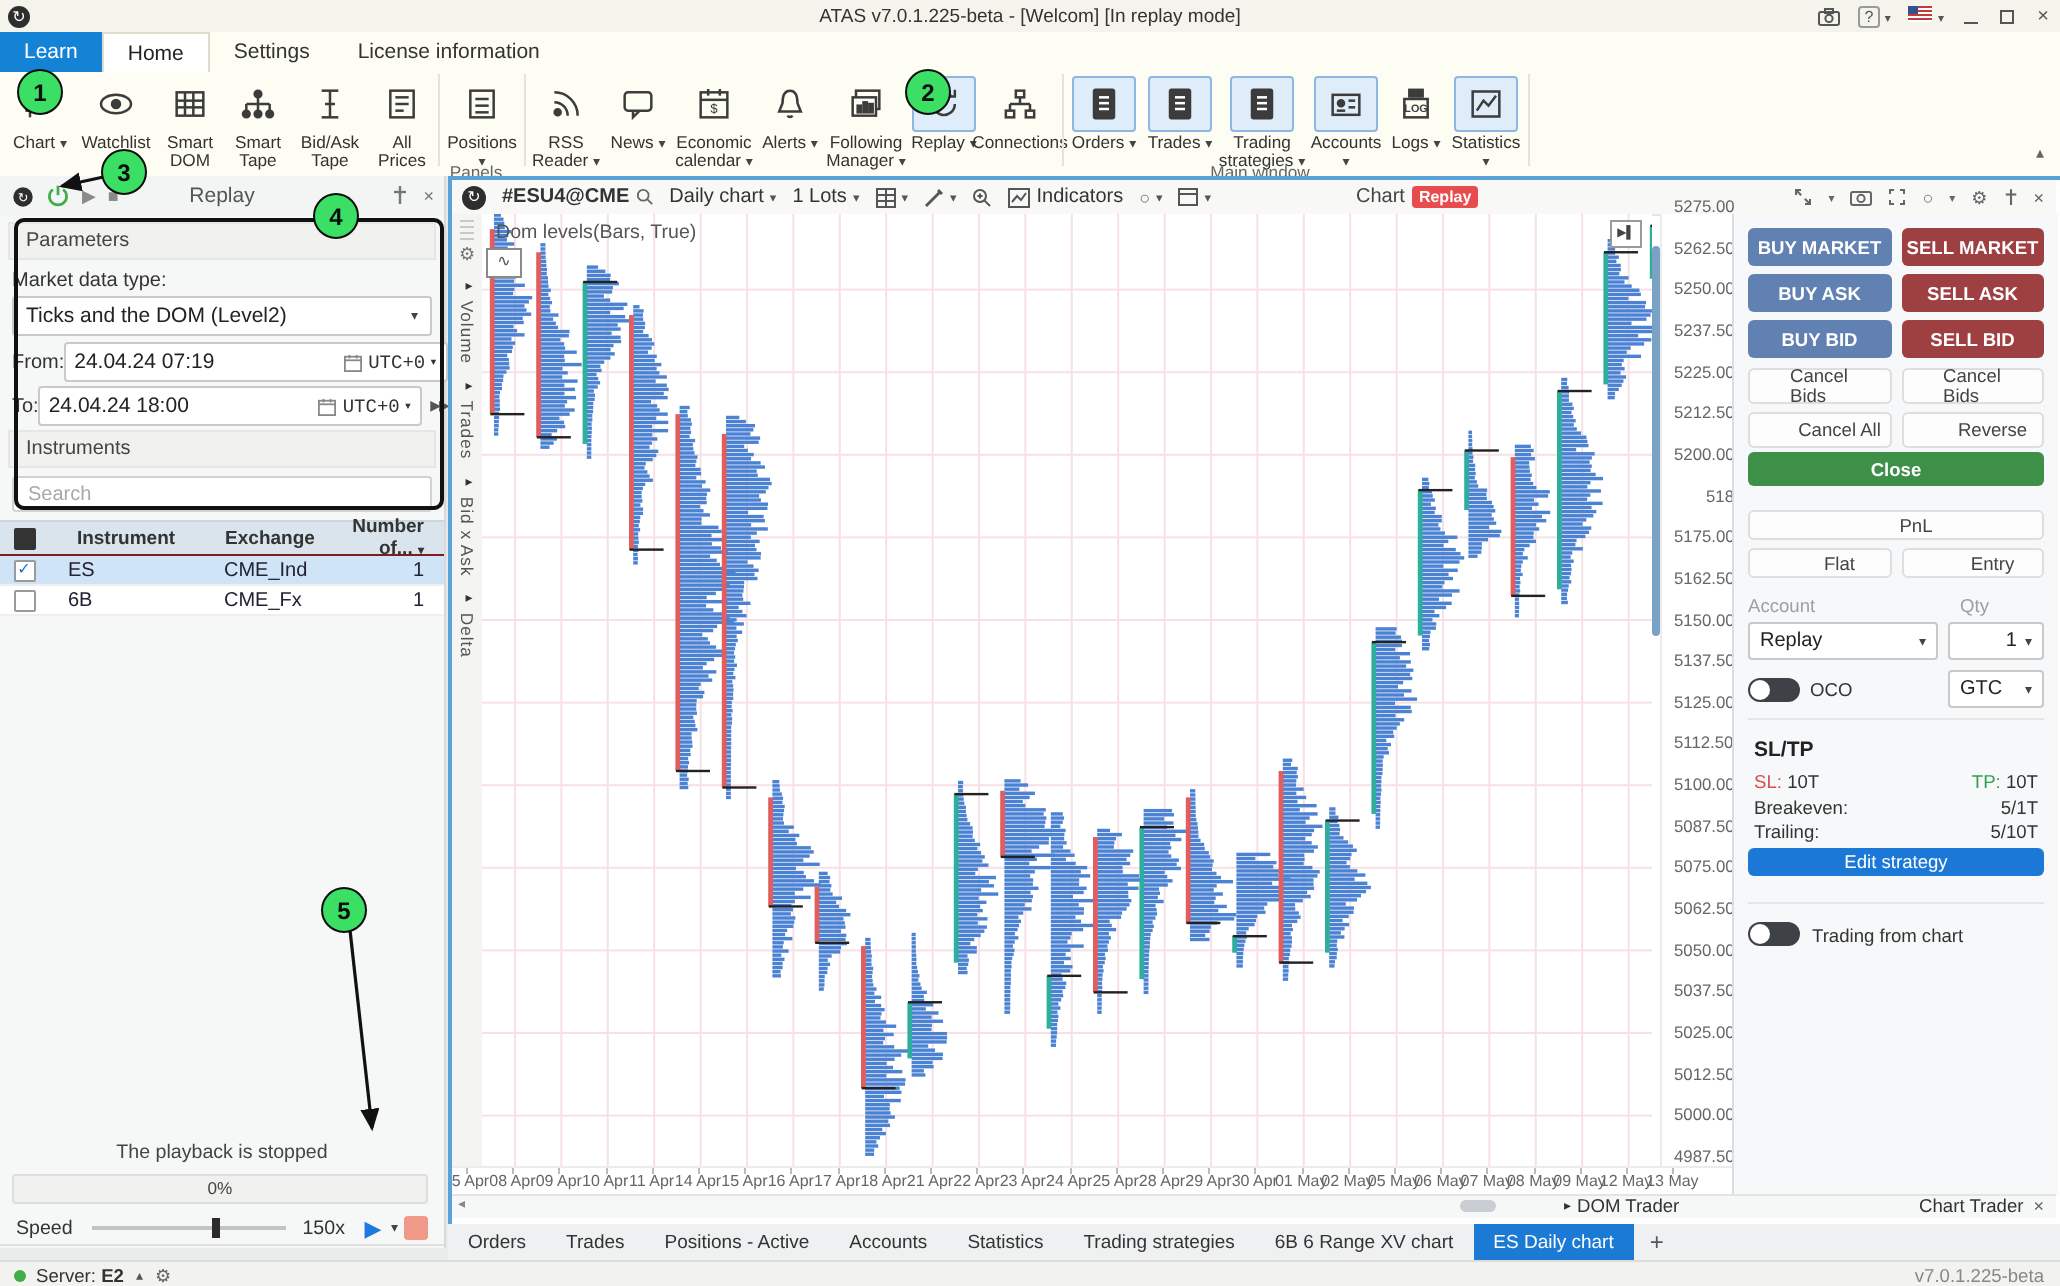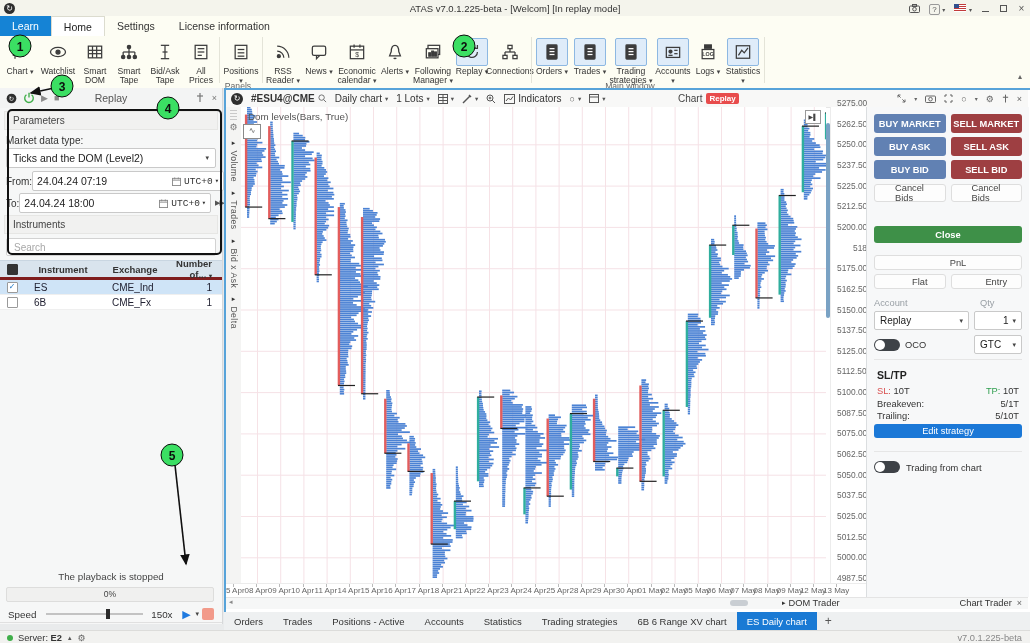--- a/index.html
+++ b/index.html
@@ -56,21 +56,21 @@
   .dtrow .lbl{width:30px;color:#333;font-size:10px;}
   .dtfield{flex:1;height:18px;background:#fff;border:1px solid #c9c9c9;border-radius:2px;display:flex;align-items:center;padding:0 4px;}
   .dtfield input{border:none;outline:none;flex:1;font:10.5px "Liberation Sans",sans-serif;color:#222;background:transparent;padding:0;min-width:10px;}
   .tzbox{font-size:9.5px;color:#333;display:flex;align-items:center;gap:2px;margin-left:3px;white-space:nowrap;font-family:Liberation Mono, monospace;}
   .tzbox .caret{font-size:7px;}
   .skip{font-size:7px;color:#555;letter-spacing:-1px;margin-left:4px;white-space:nowrap;}
   #rp-search{margin:4px 6px 0 6px;height:16px;border:1px solid #d2d2d2;background:#fff;border-radius:2px;display:flex;align-items:center;padding:0 5px;}
   #rp-search input{border:none;outline:none;width:100%;font:10px "Liberation Sans",sans-serif;color:#444;background:transparent;}
   #rp-search input::placeholder{color:#a8a8a8;}
   #insttable{margin:4px 0 0 0;font-size:10px;}
-  .throw{display:flex;align-items:center;height:16px;background:#d9e4ed;color:#333;font-weight:bold;font-size:9.5px;border-top:1px solid #c9d6e1;border-bottom:3px solid #7f1d1d;}
+  .throw{display:flex;align-items:center;height:16px;background:#d9e4ed;color:#333;font-weight:bold;font-size:9.5px;border-top:1px solid #c9d6e1;border-bottom:1px solid #7f1d1d;}
   .irow{display:flex;align-items:center;height:14px;border-bottom:1px solid #efefef;background:#fff;color:#223;}
   .irow.sel{background:#cfe4f7;}
   .c-chk{width:24px;display:flex;justify-content:center;}
   .c-ins{width:78px;padding-left:10px;}
   .c-exc{width:66px;}
   .c-num{flex:1;text-align:right;padding-right:10px;}
   .chk{width:9px;height:9px;border:1px solid #9a9a9a;background:#fff;border-radius:1px;font-size:8px;line-height:8px;text-align:center;color:#1a73c4;}
   .hdrchk{background:#333;border-color:#333;}
   #rp-status{position:absolute;left:0;width:222px;top:483px;text-align:center;color:#444;font-size:9.8px;}
   #rp-progress{position:absolute;left:6px;right:8px;top:499px;height:13px;background:#f0f0ef;border:1px solid #dddddc;border-radius:2px;text-align:center;font-size:8.6px;color:#444;line-height:13px;}
@@ -2127,20 +2127,24 @@
         <div class="tbtn sell">SELL ASK</div>
       </div>
       <div class="trow" style="top:53px;">
         <div class="tbtn buy">BUY BID</div>
         <div class="tbtn sell">SELL BID</div>
       </div>
       <div class="trow" style="top:77px;">
         <div class="tbtn lite">Cancel Bids</div>
         <div class="tbtn lite">Cancel Bids</div>
       </div>
+      <div class="trow" style="top:99px;">
+        <div class="tbtn lite">Cancel All</div>
+        <div class="tbtn lite">Reverse</div>
+      </div>
       <div class="trow" style="top:119px;">
         <div class="tbtn green" style="height:17px;">Close</div>
       </div>
       <div class="trow" style="top:148px;">
         <div class="tbtn lite" style="height:13px;">PnL</div>
       </div>
       <div class="trow" style="top:167px;">
         <div class="tbtn lite" style="height:13px;">Flat</div>
         <div class="tbtn lite" style="height:13px;">Entry</div>
       </div>

